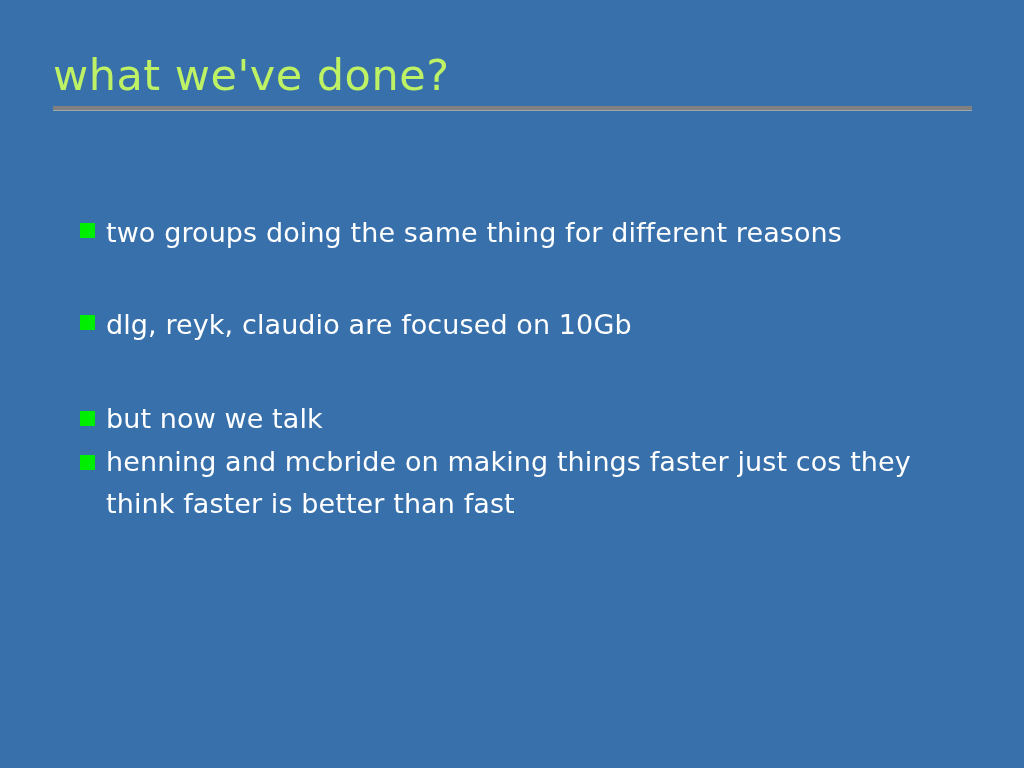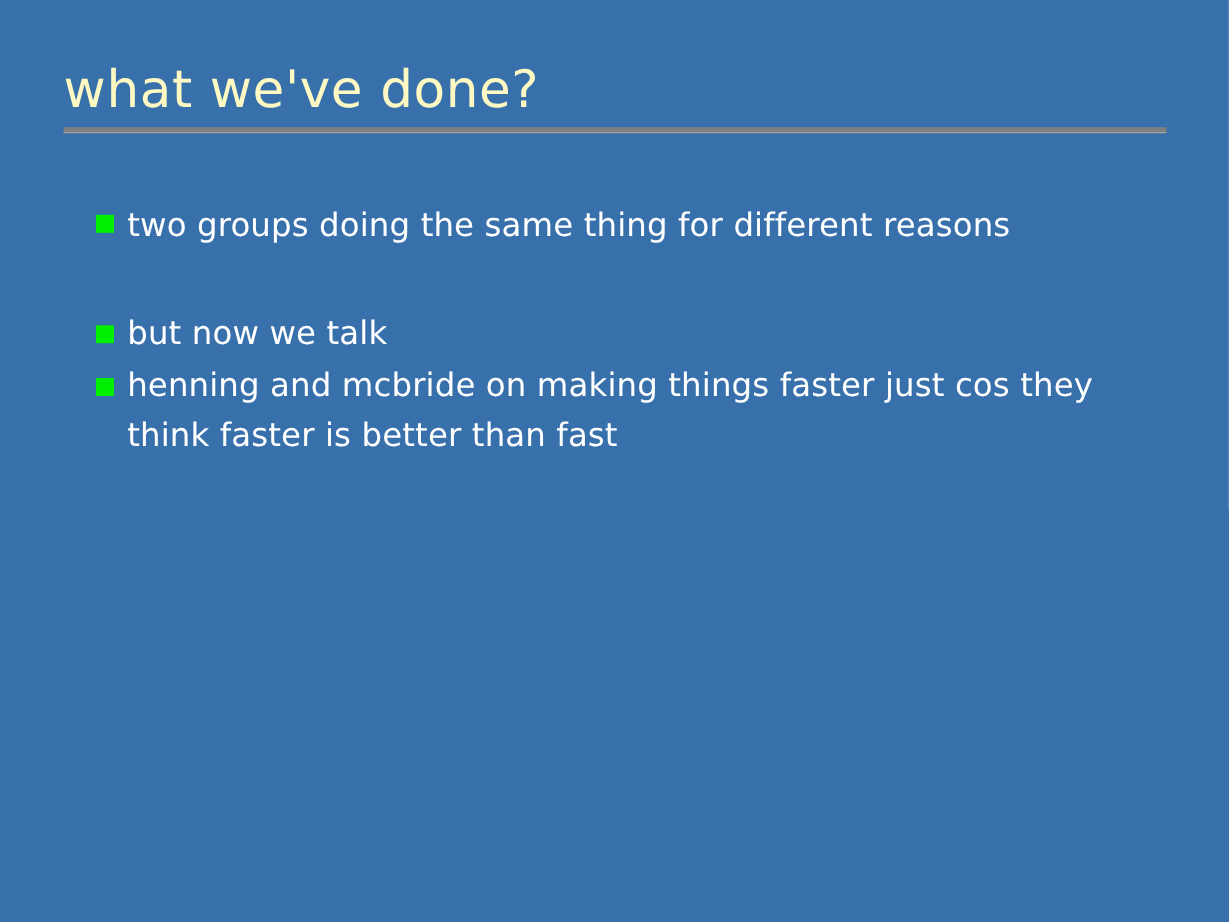--- a/index.html
+++ b/index.html
@@ -28,21 +28,21 @@
     left: 53px;
     top: 48px;
     width: 920px;
   }
 
   #slide-title {
     font-family: "DejaVu Sans", sans-serif;
     font-size: 43px;
     line-height: 54px;
     font-weight: 400;
-    color: #fef9c3;
+    color: #bef264;
     letter-spacing: 0.5px;
     white-space: nowrap;
   }
 
   #title-rule {
     position: absolute;
     left: 53px;
     top: 106px;
     width: 919px;
     height: 4px;
@@ -75,21 +75,21 @@
     width: 15px;
     height: 15px;
     background: #00EE00;
   }
 
   .bullet-text {
     display: block;
   }
 
   
-  #bullet-0 { margin-bottom: 44px; }
+  #bullet-0 { margin-bottom: 44px; margin-top: 44px; }
   #bullet-0 .bullet-text { line-height: 48px; max-width: 740px; }
 
   #bullet-1 { margin-bottom: 48px; }
   #bullet-1 .bullet-text { line-height: 48px; white-space: nowrap; }
 
   #bullet-2 { margin-bottom: 46px; }
   #bullet-2 .bullet-text { line-height: 42px; max-width: 860px; }
 
   #bullet-3 { margin-bottom: 0; }
   #bullet-3 .bullet-text { line-height: 44px; white-space: nowrap; }
@@ -105,20 +105,24 @@
 
   <div id="title-rule"></div>
 
   <div id="body-list">
 
     <div class="bullet-item" id="bullet-0">
       <span class="bullet-marker"></span>
       <span class="bullet-text">two groups doing the same thing for different reasons</span>
     </div>
 
+    <div class="bullet-item" id="bullet-1">
+      <span class="bullet-marker"></span>
+      <span class="bullet-text">dlg, reyk, claudio are focused on 10Gb</span>
+    </div>
 
     <div class="bullet-item" id="bullet-3">
       <span class="bullet-marker"></span>
       <span class="bullet-text">but now we talk</span>
     </div>
 
     <div class="bullet-item" id="bullet-2">
       <span class="bullet-marker"></span>
       <span class="bullet-text">henning and mcbride on making things faster just cos they think faster is better than fast</span>
     </div>

